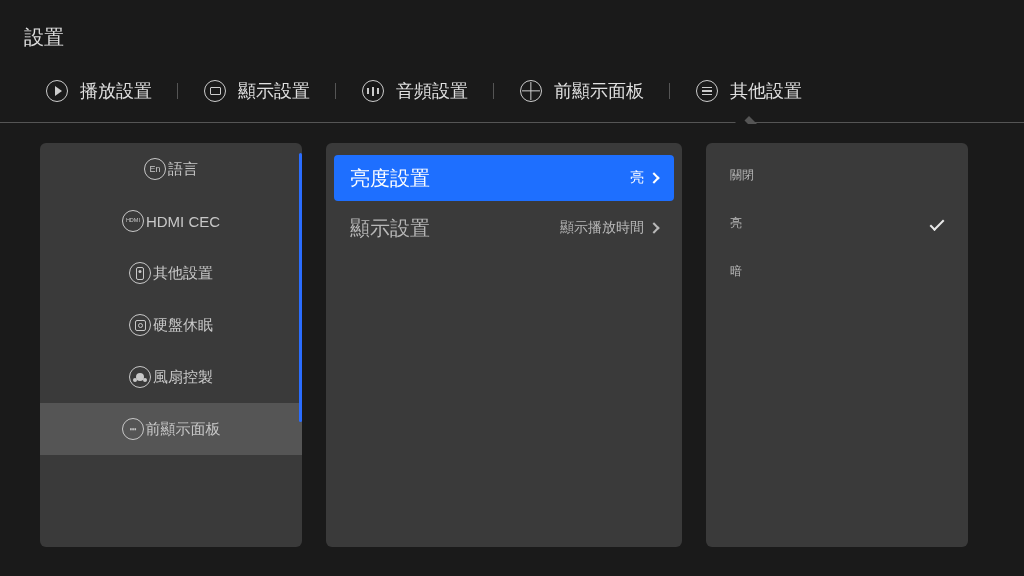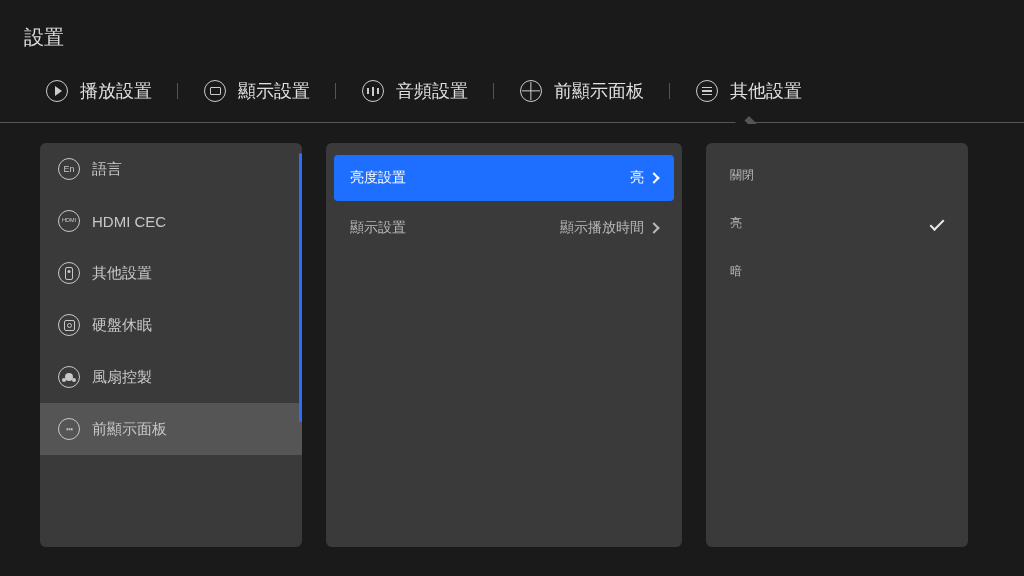--- a/index.html
+++ b/index.html
@@ -103,25 +103,26 @@
     height: 100%;
   }
   .panel-left  { width: 262px; }
   .panel-mid   { width: 356px; padding-top: 8px; }
   .panel-right { width: 262px; padding-top: 8px; }
 
   
   .side-item {
     display: flex;
     align-items: center;
-    gap: 12px;
+    gap: 2px;
     padding: 4px 18px;
     height: 52px;
     cursor: pointer;
     color: #c8c8c8;
+    justify-content: center;
   }
   .side-item.selected { background: #555; }
   .side-icon {
     width: 22px;
     height: 22px;
     border: 1.6px solid #c8c8c8;
     border-radius: 50%;
     display: flex;
     align-items: center;
     justify-content: center;
@@ -153,21 +154,21 @@
     display: flex;
     align-items: center;
     justify-content: space-between;
     height: 46px;
     padding: 0 16px;
     margin: 4px 8px;
     cursor: pointer;
     border-radius: 4px;
   }
   .mid-row.active { background: #1e6fff; color: #ffffff; }
-  .mid-left { font-size: 14px; }
+  .mid-left { font-size: 20px; }
   .mid-right {
     display: flex;
     align-items: center;
     gap: 6px;
     font-size: 14px;
   }
   .chev {
     width: 8px;
     height: 8px;
     border-top: 2px solid currentColor;

